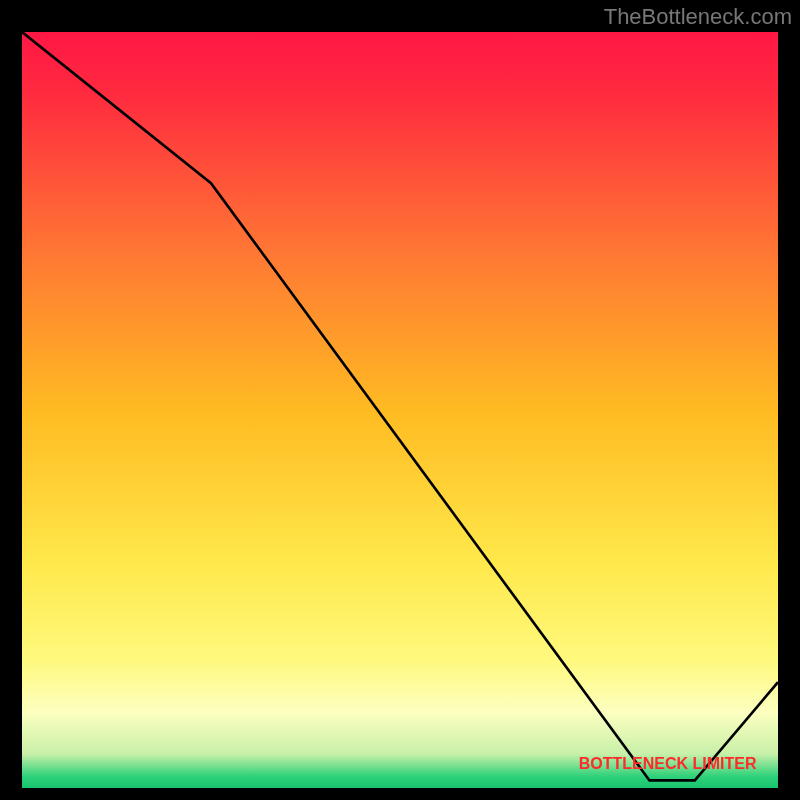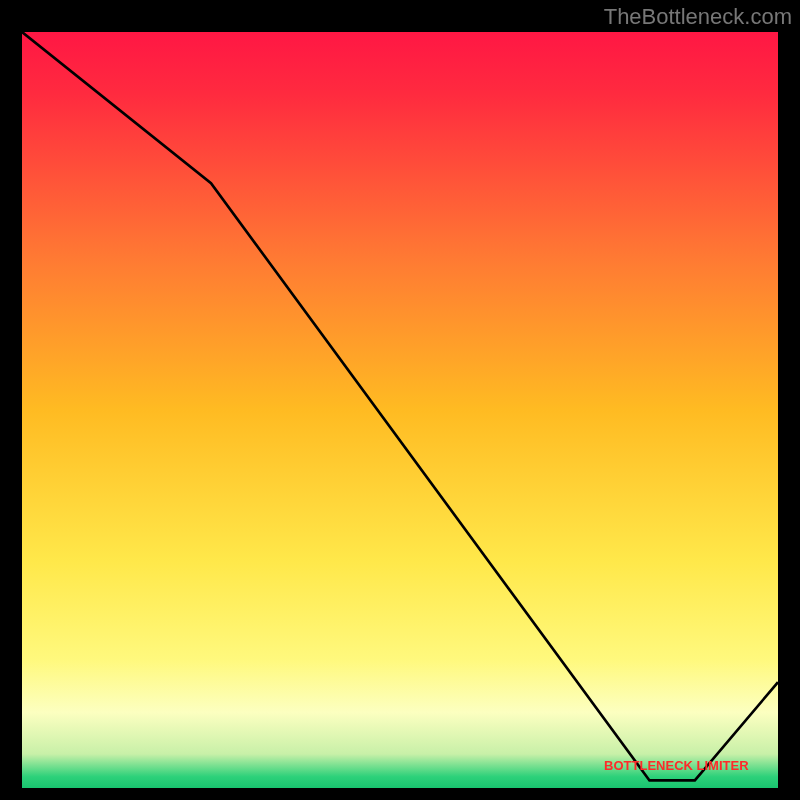--- a/index.html
+++ b/index.html
@@ -44,24 +44,23 @@
     position: absolute;
     left: 0;
     top: 0;
     width: 100%;
     height: 100%;
   }
   .limiter-label {
     position: absolute;
     color: #ff2a2a;
     font-family: Arial, Helvetica, sans-serif;
-    font-size: 13px;
+    font-size: 16px;
     font-weight: bold;
     z-index: 5;
-    margin-left: 22px;
   }
 </style>
 </head>
 <body>
 
 <div class="container">
   <div class="watermark">TheBottleneck.com</div>
 
   <div class="frame">
     <div class="gradient" id="gradient" style="background: linear-gradient(rgb(255, 23, 68) 0%, rgb(255, 42, 63) 8%, rgb(255, 122, 51) 30%, rgb(255, 187, 34) 50%, rgb(255, 232, 74) 70%, rgb(255, 249, 125) 83%, rgb(252, 255, 192) 90%, rgb(200, 240, 168) 95.5%, rgb(45, 209, 122) 98.5%, rgb(25, 196, 111) 100%);"></div>

